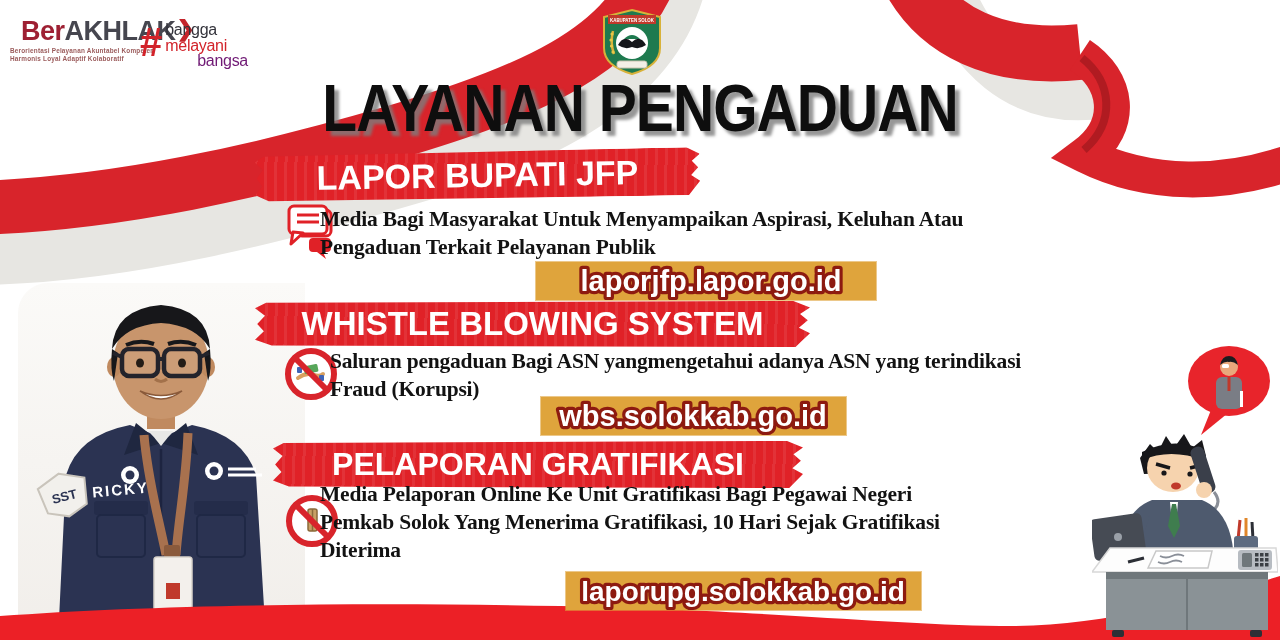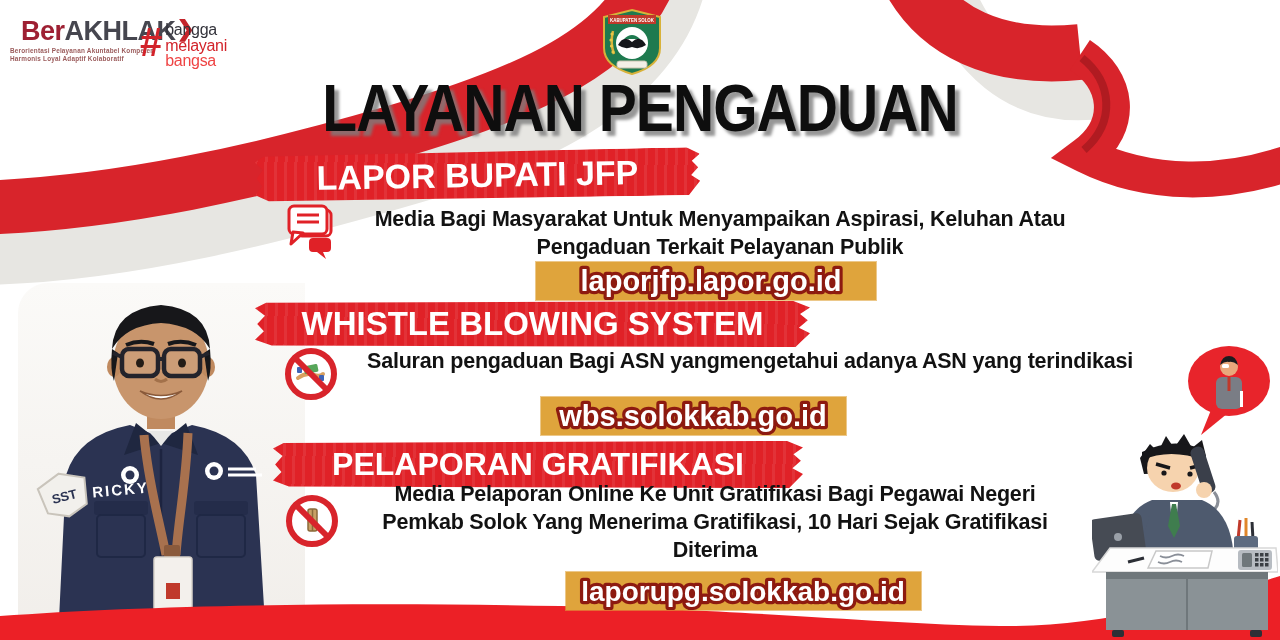--- a/index.html
+++ b/index.html
@@ -14,39 +14,39 @@
   
   .berakhlak{left:10px;top:16px;width:250px;height:64px;z-index:4;}
   .brand-line{font-weight:bold;font-size:27px;letter-spacing:-0.5px;white-space:nowrap;margin-left:11px;}
   .brand-prefix{color:#9e2033;}
   .brand-main{color:#46464f;}
   .brand-chevron{color:#c4242b;font-weight:bold;font-size:22px;vertical-align:4px;margin-left:1px;}
   .brand-values{font-size:6.4px;color:#9b5b5b;line-height:7.5px;font-weight:bold;letter-spacing:0.2px;}
   .hashtag-block{position:absolute;left:130px;top:6px;display:flex;align-items:flex-start;}
   .hashtag-symbol{color:#d2232a;font-size:40px;font-weight:bold;line-height:40px;}
   .hashtag-words{margin-left:3px;font-weight:normal;font-size:16px;line-height:15.5px;letter-spacing:-0.3px;}
-  .hw1{color:#33333b;} .hw2{color:#d2232a;} .hw3{color:#ef4444;}
+  .hw1{color:#33333b;} .hw2{color:#d2232a;} .hw3{color:#701a75;margin-left:32px;}
 
   
   .main-title{left:0;top:70px;width:1280px;text-align:center;z-index:4;
     font-size:60px;font-weight:900;color:#0e0e0e;letter-spacing:-1px;
     text-shadow:5px 5px 3px rgba(125,125,125,0.8);
     transform:scale(0.95,1.1);transform-origin:center top;white-space:nowrap;}
 
   
   .brush-banner{z-index:4;background:#e02127;
     background-image:repeating-linear-gradient(92deg,rgba(255,255,255,0.08) 0 3px,transparent 3px 10px);
     clip-path:polygon(2% 4%,97% 0%,100% 14%,98.2% 28%,99.6% 42%,98% 58%,100% 70%,98.6% 86%,97.4% 100%,3% 97%,0% 84%,1.6% 66%,0.4% 50%,1.8% 32%,0% 16%);
     color:#ffffff;font-weight:bold;text-align:center;white-space:nowrap;}
   .banner-1{left:255px;top:151px;width:445px;height:48px;line-height:48px;font-size:34px;transform:rotate(-1deg);}
   .banner-2{left:255px;top:301px;width:555px;height:46px;line-height:46px;font-size:33px;}
   .banner-3{left:273px;top:441px;width:530px;height:47px;line-height:47px;font-size:32px;}
 
   
-  .desc{z-index:4;text-align:center;font-weight:bold;color:#121212;font-size:21.5px;line-height:28px;letter-spacing:-0.2px;}
+  .desc{z-index:4;font-weight:bold;color:#121212;font-size:21.5px;line-height:28px;letter-spacing:-0.2px;font-family:Liberation Serif, serif;}
   .desc-1{left:320px;top:205px;width:800px;}
   .desc-2{left:330px;top:347px;width:840px;}
   .desc-3{left:320px;top:480px;width:790px;}
 
   
   .url-bar{z-index:4;background:#dfa43c;box-shadow:0 0 0 1px rgba(223,164,60,0.6);}
   .url-1{left:536px;top:262px;width:340px;height:38px;}
   .url-2{left:541px;top:397px;width:305px;height:38px;}
   .url-3{left:566px;top:572px;width:355px;height:38px;}
   .url-bar svg{display:block;}
@@ -139,20 +139,21 @@
     <circle cx="27" cy="27" r="23" fill="#ffffff" stroke="#d8242b" stroke-width="6"></circle>
     <path d="M14,31 q8,-6 16,-3 q6,2 9,-1" stroke="#d9a05f" stroke-width="4" fill="none" stroke-linecap="round"></path>
     <rect x="20" y="18" width="14" height="8" rx="1.5" fill="#57a65a" transform="rotate(-12 27 22)"></rect>
     <rect x="13" y="20" width="5" height="6" rx="1" fill="#3f63b5"></rect>
     <rect x="35" y="28" width="5" height="6" rx="1" fill="#3f63b5"></rect>
     <line x1="11" y1="11" x2="43" y2="43" stroke="#d8242b" stroke-width="6" stroke-linecap="round"></line>
   </svg>
 
   <div class="abs desc desc-2">
     <div>Saluran pengaduan Bagi ASN yangmengetahui adanya ASN yang terindikasi</div>
+    <div>Fraud (Korupsi)</div>
   </div>
 
   <div class="abs url-bar url-2">
     <svg width="305" height="38" viewBox="0 0 305 38">
       <text x="152" y="29" text-anchor="middle" font-family="Liberation Sans, sans-serif" font-size="29" font-weight="bold" fill="#ffffff" stroke="#8d1a10" stroke-width="6.5" paint-order="stroke" stroke-linejoin="round">wbs.solokkab.go.id</text>
     </svg>
   </div>
 
   <div class="abs brush-banner banner-3">PELAPORAN GRATIFIKASI</div>
 

